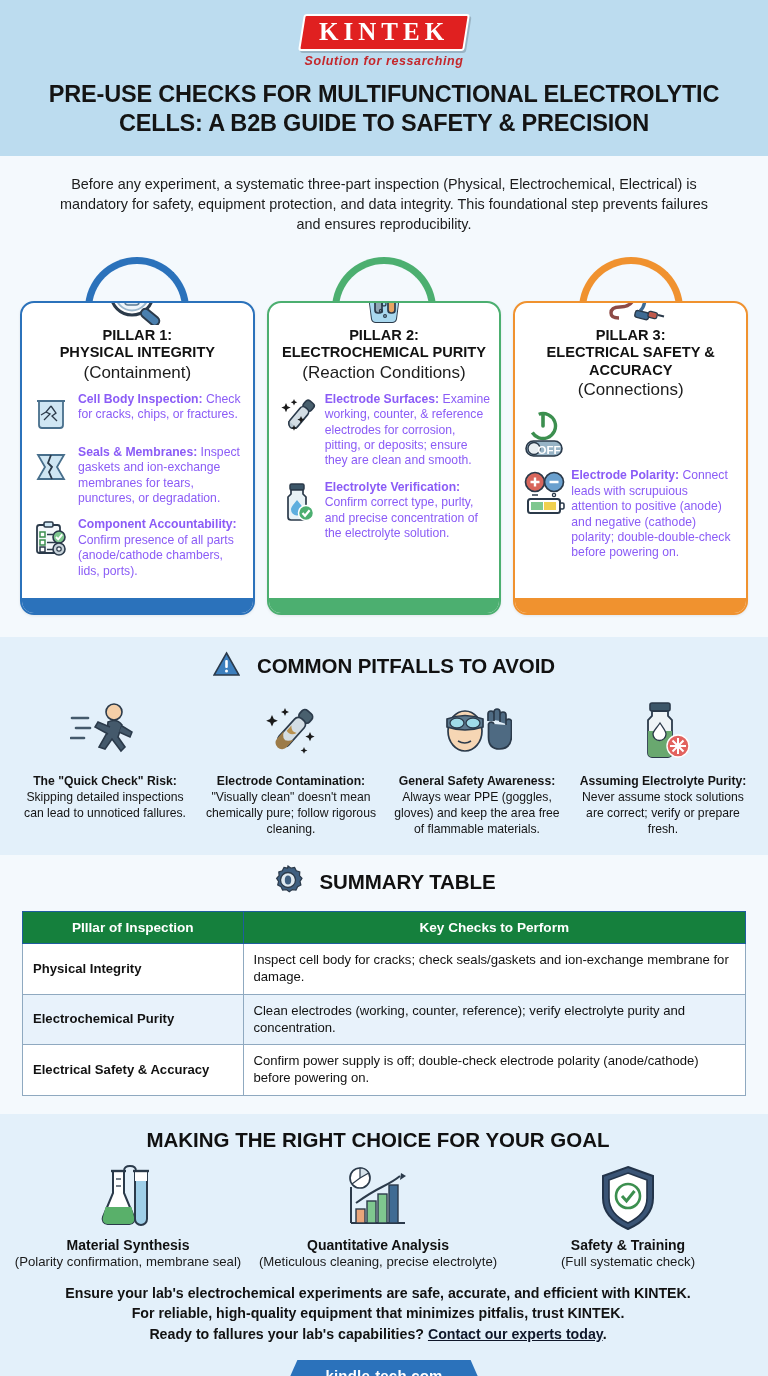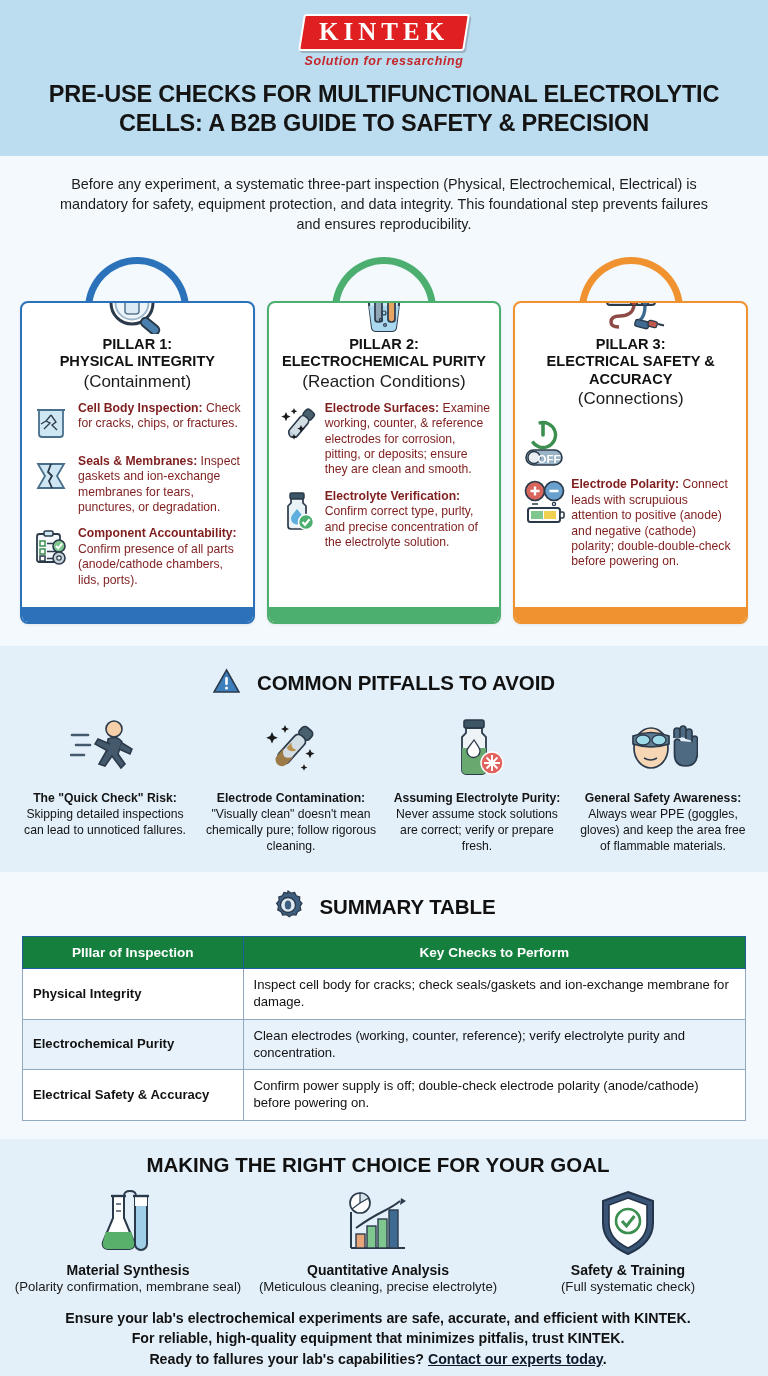--- a/index.html
+++ b/index.html
@@ -79,22 +79,22 @@
     background: transparent;
     z-index: 0;
   }
   .pillar.green .arch { border-color: #4caf70; }
   .pillar.orange .arch { border-color: #f0922f; }
   .card {
     position: relative;
     z-index: 2;
     background: #ffffff;
     border: 2.5px solid #2b72bb;
-    border-radius: 8px;
-    padding: 13px 0 0 0;
+    border-radius: 14px;
+    padding: 4px 0 0 0;
     height: 100%;
     display: flex;
     flex-direction: column;
     overflow: hidden;
     box-shadow: 0 1px 3px rgba(0,0,0,0.08);
   }
   .pillar.green .card { border-color: #4caf70; }
   .pillar.orange .card { border-color: #f0922f; }
   .card-inner { padding: 6px 9px 8px 9px; flex: 1; }
   .card-foot { height: 15px; background: #2b72bb; }
@@ -114,28 +114,28 @@
   }
   .pillar-sub {
     text-align: center;
     font-size: 17px;
     color: #1c1c1c;
     margin-bottom: 9px;
   }
   .bullet { display: flex; gap: 7px; margin-bottom: 11px; align-items: flex-start; }
   .bullet-ico { flex: 0 0 40px; width: 40px; padding-top: 2px; }
   .bullet-ico svg { display: block; }
-  .bullet-txt { font-size: 12.2px; line-height: 1.26; color: #7f1d1d; }
+  .bullet-txt { font-size: 12.2px; line-height: 1.26; color: #8b5cf6; }
   .bullet-txt b { font-weight: bold; }
 
   
   .pitfalls { background: #e3f0fa; padding: 14px 14px 18px 14px; }
   .sec-head {
     display: flex; align-items: center; justify-content: center;
-    gap: 17px; margin-bottom: 12px; margin-top: 8px;
+    gap: 17px; margin-bottom: 12px;
   }
   .sec-head h2 {
     font-size: 20.5px; font-weight: bold; color: #111; letter-spacing: -0.1px;
   }
   .pit-grid { display: flex; gap: 4px; }
   .pit { flex: 1; text-align: center; padding: 0 3px; }
   .pit-ico { height: 76px; display: flex; align-items: center; justify-content: center; margin-bottom: 4px; }
   .pit-txt { font-size: 12.2px; line-height: 1.3; color: #141414; }
   .pit-txt b { font-weight: bold; display: block; }
 
@@ -432,48 +432,48 @@
             <path d="M48 46 l1 2.4 l2.4 1 l-2.4 1 l-1 2.4 l-1 -2.4 l-2.4 -1 l2.4 -1 z" fill="#1a1a1a"></path>
           </svg>
         </div>
         <div class="pit-txt">
           <b>Electrode Contamination:</b><span>"Visually clean" doesn't mean chemically pure; follow rigorous cleaning.</span>
         </div>
       </div>
 
       <div class="pit">
         <div class="pit-ico">
+          <svg width="70" height="62" viewBox="0 0 70 62">
+            <ellipse cx="23" cy="30" rx="17" ry="20" fill="#f6d6b4" stroke="#2b3a4a" stroke-width="1.7"></ellipse>
+            <path d="M5 18 q18 -7 36 0 v8 q-18 6 -36 0 z" fill="#5d7a8f" stroke="#2b3a4a" stroke-width="1.7"></path>
+            <ellipse cx="15" cy="22" rx="7" ry="5" fill="#9fdbe8" stroke="#2b3a4a" stroke-width="1.3"></ellipse>
+            <ellipse cx="31" cy="22" rx="7" ry="5" fill="#9fdbe8" stroke="#2b3a4a" stroke-width="1.3"></ellipse>
+            <path d="M16 40 q7 4 13 0" stroke="#2b3a4a" stroke-width="1.6" fill="none"></path>
+            <path d="M46 20 v-7 a3 3 0 0 1 6 0 v7 M52 19 v-8 a3 3 0 0 1 6 0 v9 M58 21 v-7 a3 3 0 0 1 6 0 v9 M64 24 v-4 a3 3 0 0 1 5.5 0 v14 q0 14 -12 14 q-11 0 -11 -12 v-13 a3 3 0 0 1 5.5 0" fill="#4e6a82" stroke="#2b3a4a" stroke-width="1.7" stroke-linejoin="round"></path>
+          </svg>
+        </div>
+        <div class="pit-txt">
+          <b>General Safety Awareness:</b><span>Always wear PPE (goggles, gloves) and keep the area free of flammable materials.</span>
+        </div>
+      </div>
+
+      <div class="pit">
+        <div class="pit-ico">
           <svg width="60" height="62" viewBox="0 0 60 62">
             <rect x="17" y="2" width="20" height="8" rx="2" fill="#3c5668" stroke="#2b3a4a" stroke-width="1.6"></rect>
             <path d="M19 10 h16 v5 l4 4 v33 a4 4 0 0 1 -4 4 h-16 a4 4 0 0 1 -4 -4 v-33 l4 -4 z" fill="#eef4f6" stroke="#2b3a4a" stroke-width="1.8"></path>
             <path d="M15 30 h24 v22 a4 4 0 0 1 -4 4 h-16 a4 4 0 0 1 -4 -4 z" fill="#69a86f"></path>
             <path d="M27 22 c4 6 6 8 6 11 a6.5 6.5 0 0 1 -13 0 c0 -3 3 -5 7 -11 z" fill="#ffffff" stroke="#2b3a4a" stroke-width="1.3"></path>
             <circle cx="45" cy="45" r="11" fill="#e2625e" stroke="#ffffff" stroke-width="1.4"></circle>
             <path d="M45 37 v16 M37 45 h16 M39.5 39.5 l11 11 M50.5 39.5 l-11 11" stroke="#ffffff" stroke-width="2"></path>
             <circle cx="45" cy="45" r="2.6" fill="#ffffff"></circle>
           </svg>
         </div>
         <div class="pit-txt">
           <b>Assuming Electrolyte Purity:</b><span>Never assume stock solutions are correct; verify or prepare fresh.</span>
-        </div>
-      </div>
-
-      <div class="pit">
-        <div class="pit-ico">
-          <svg width="70" height="62" viewBox="0 0 70 62">
-            <ellipse cx="23" cy="30" rx="17" ry="20" fill="#f6d6b4" stroke="#2b3a4a" stroke-width="1.7"></ellipse>
-            <path d="M5 18 q18 -7 36 0 v8 q-18 6 -36 0 z" fill="#5d7a8f" stroke="#2b3a4a" stroke-width="1.7"></path>
-            <ellipse cx="15" cy="22" rx="7" ry="5" fill="#9fdbe8" stroke="#2b3a4a" stroke-width="1.3"></ellipse>
-            <ellipse cx="31" cy="22" rx="7" ry="5" fill="#9fdbe8" stroke="#2b3a4a" stroke-width="1.3"></ellipse>
-            <path d="M16 40 q7 4 13 0" stroke="#2b3a4a" stroke-width="1.6" fill="none"></path>
-            <path d="M46 20 v-7 a3 3 0 0 1 6 0 v7 M52 19 v-8 a3 3 0 0 1 6 0 v9 M58 21 v-7 a3 3 0 0 1 6 0 v9 M64 24 v-4 a3 3 0 0 1 5.5 0 v14 q0 14 -12 14 q-11 0 -11 -12 v-13 a3 3 0 0 1 5.5 0" fill="#4e6a82" stroke="#2b3a4a" stroke-width="1.7" stroke-linejoin="round"></path>
-          </svg>
-        </div>
-        <div class="pit-txt">
-          <b>General Safety Awareness:</b><span>Always wear PPE (goggles, gloves) and keep the area free of flammable materials.</span>
         </div>
       </div>
 
     </div>
   </div>
 
   <div class="summary">
     <div class="sec-head">
       <span>
         <svg width="30" height="30" viewBox="0 0 30 30">

